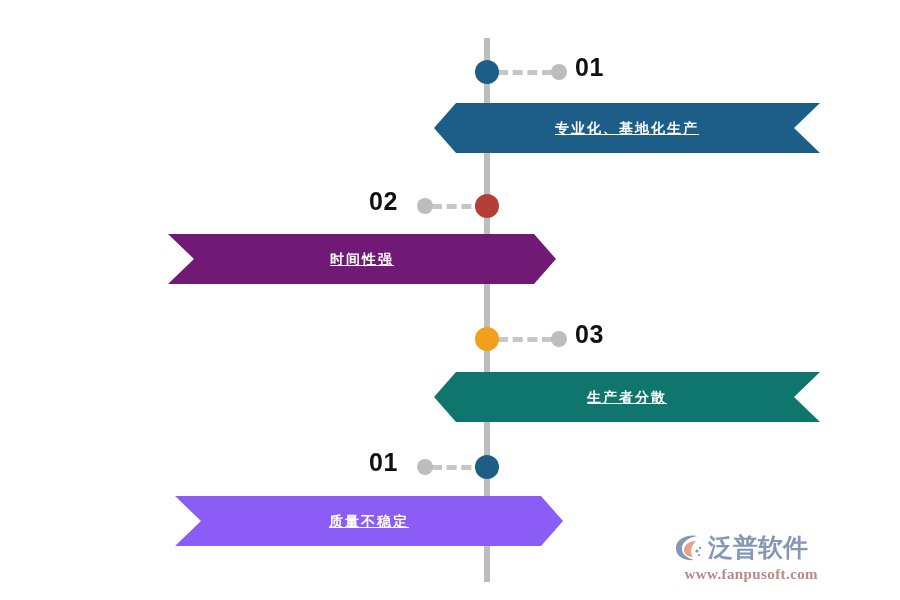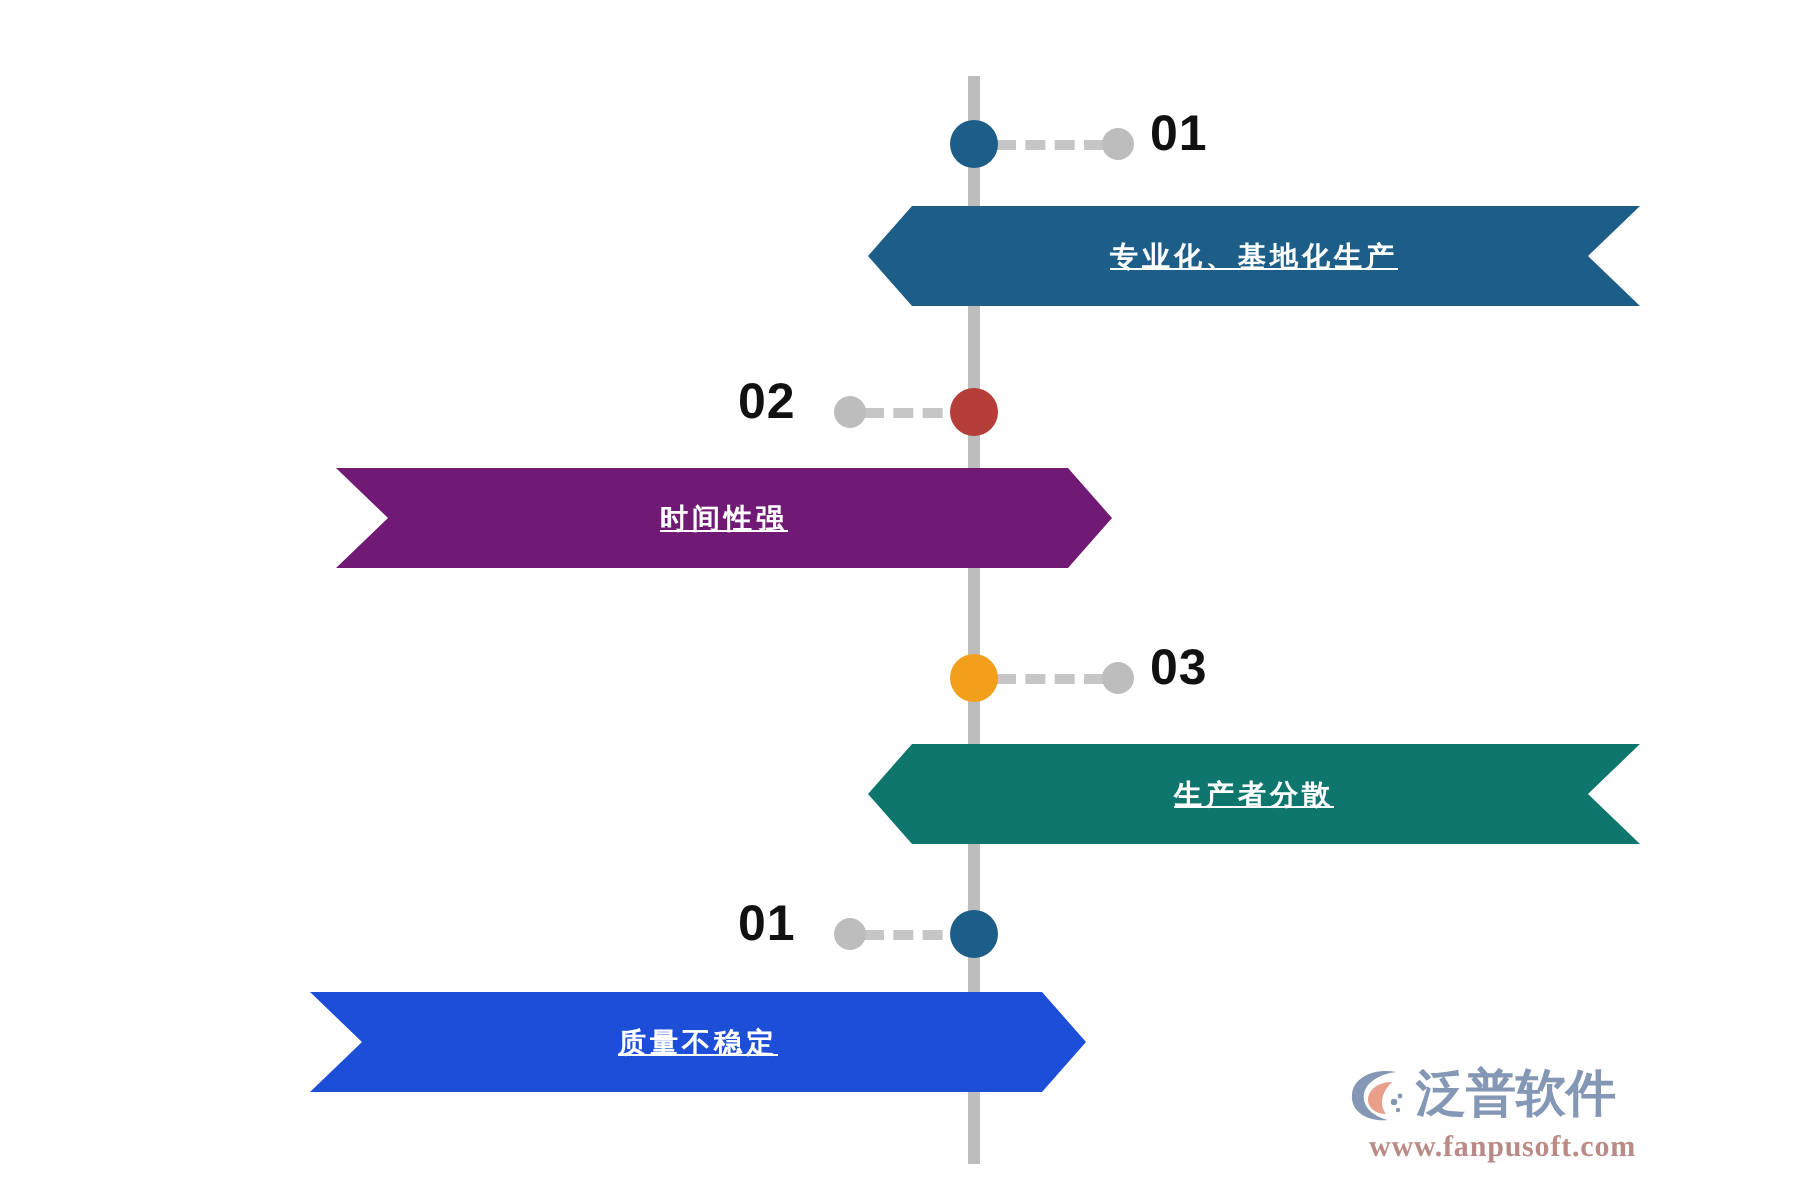--- a/index.html
+++ b/index.html
@@ -183,21 +183,21 @@
         <div class="num-label" style="top: 339px; left: 575px;">03</div>
         <div class="ribbon dir-left" style="left: 434px; top: 372px; width: 386px; background: #0f766e;">
           <span class="ribbon-label">生产者分散</span>
         </div>
       </div>
       <div class="milestone">
         <div class="dash-line" style="left: 432px; width: 54px; top: 467px;"></div>
         <div class="tail-dot" style="left: 417px; top: 467px;"></div>
         <div class="node-dot" style="top: 467px; background: rgb(29, 94, 137);"></div>
         <div class="num-label" style="top: 467px; left: 369px; text-align: right;">01</div>
-        <div class="ribbon dir-right" style="left: 155px; top: 496px; width: 388px; background: #1d4ed8;">
+        <div class="ribbon dir-right" style="left: 175px; top: 496px; width: 388px; background: #8b5cf6;">
           <span class="ribbon-label">质量不稳定</span>
         </div>
       </div>
     </div>
 
   <div class="brand">
     <div class="brand-row">
       <span class="brand-mark">
         <svg viewBox="0 0 32 32" width="32" height="32" aria-hidden="true">
           <path d="M26 5 C16 3 5 7 4 16 C3 25 12 30 22 29 C14 27 9 22 10 16 C11 10 18 6 26 5 Z" fill="#8497b4"></path>

